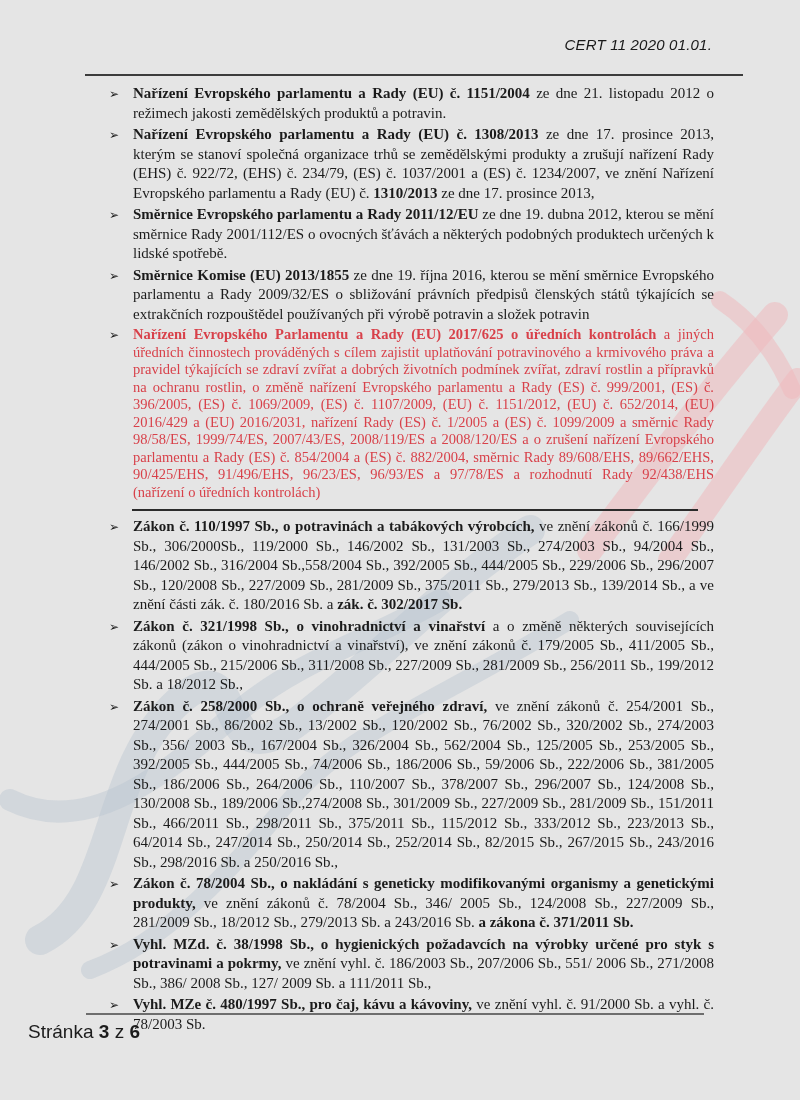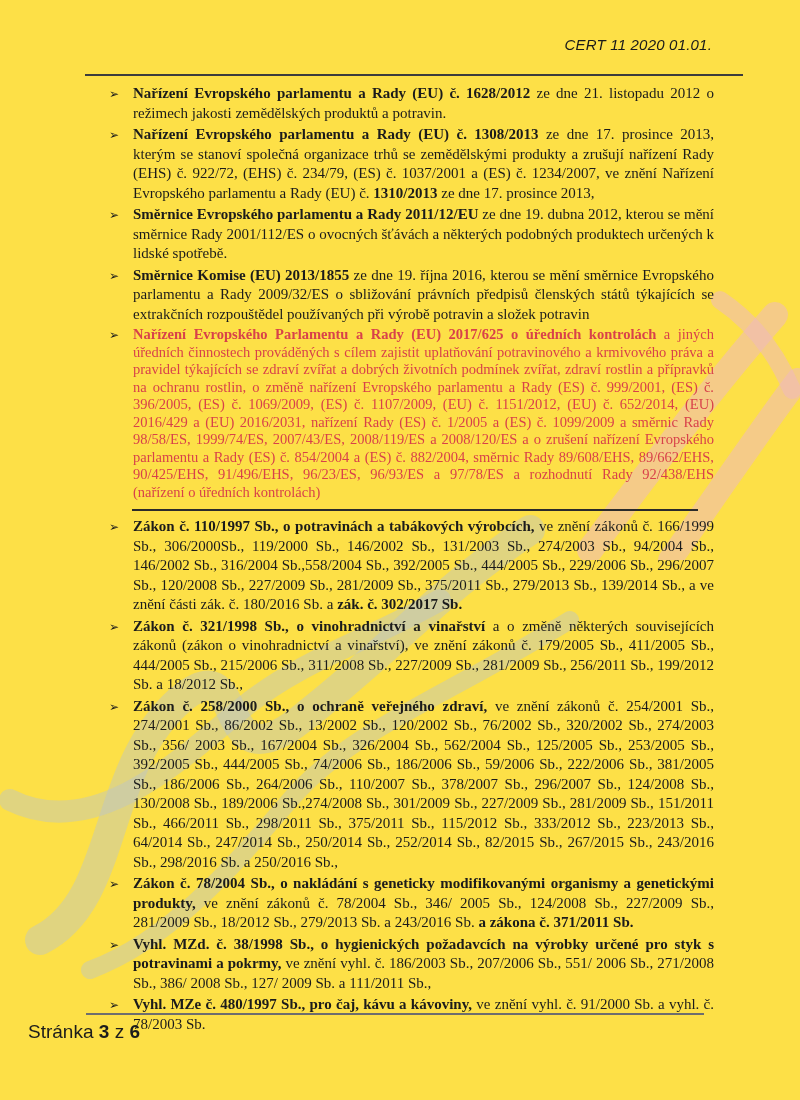--- a/index.html
+++ b/index.html
@@ -1,19 +1,19 @@
 <!DOCTYPE html>
 <html><head>
 <meta charset="utf-8">
 <style>
   html,body{margin:0;padding:0;background:#ffffff;}
   .page{
     position:relative;
     width:800px;height:1100px;
-    background:#fde047;
+    background:#e5e5e5;
     overflow:hidden;
     font-family:"Liberation Serif", serif;
     color:#1b1b1b;
   }
   
   .wm{position:absolute;z-index:0;pointer-events:none;}
   .layer{position:relative;z-index:1;}
 
   .doc-header{
     position:absolute;top:36px;right:88px;
@@ -61,21 +61,21 @@
     <path d="M160 40 C 190 60, 215 90, 232 130" stroke-width="18"></path>
   </svg>
 
   <div class="layer">
     <div class="doc-header">CERT 11 2020 01.01.</div>
 
     <div class="rule-top"></div>
 
     <div class="content">
       <div id="regulations-list">
-          <div class="item"><span class="bullet">➢</span><span class="bold">Nařízení Evropského parlamentu a Rady (EU) č. 1628/2012</span><span> ze dne 21. listopadu 2012 o režimech jakosti zemědělských produktů a potravin.</span></div>
+          <div class="item"><span class="bullet">➢</span><span class="bold">Nařízení Evropského parlamentu a Rady (EU) č. 1151/2004</span><span> ze dne 21. listopadu 2012 o režimech jakosti zemědělských produktů a potravin.</span></div>
           <div class="item"><span class="bullet">➢</span><span class="bold">Nařízení Evropského parlamentu a Rady (EU) č. 1308/2013</span><span> ze dne 17. prosince 2013, kterým se stanoví společná organizace trhů se zemědělskými produkty a zrušují nařízení Rady (EHS) č. 922/72, (EHS) č. 234/79, (ES) č. 1037/2001 a (ES) č. 1234/2007, ve znění Nařízení Evropského parlamentu a Rady (EU) č. </span><span class="bold">1310/2013</span><span> ze dne 17. prosince 2013,</span></div>
           <div class="item"><span class="bullet">➢</span><span class="bold">Směrnice Evropského parlamentu a Rady 2011/12/EU</span><span> ze dne 19. dubna 2012, kterou se mění směrnice Rady 2001/112/ES o ovocných šťávách a některých podobných produktech určených k lidské spotřebě.</span></div>
           <div class="item"><span class="bullet">➢</span><span class="bold">Směrnice Komise (EU) 2013/1855</span><span> ze dne 19. října 2016, kterou se mění směrnice Evropského parlamentu a Rady 2009/32/ES o sbližování právních předpisů členských států týkajících se extrakčních rozpouštědel používaných při výrobě potravin a složek potravin</span></div>
           <div class="item red" style="color: rgb(216, 65, 74);"><span class="bullet">➢</span><span class="bold">Nařízení Evropského Parlamentu a Rady (EU) 2017/625 o úředních kontrolách</span><span> a jiných úředních činnostech prováděných s cílem zajistit uplatňování potravinového a krmivového práva a pravidel týkajících se zdraví zvířat a dobrých životních podmínek zvířat, zdraví rostlin a přípravků na ochranu rostlin, o změně nařízení Evropského parlamentu a Rady (ES) č. 999/2001, (ES) č. 396/2005, (ES) č. 1069/2009, (ES) č. 1107/2009, (EU) č. 1151/2012, (EU) č. 652/2014, (EU) 2016/429 a (EU) 2016/2031, nařízení Rady (ES) č. 1/2005 a (ES) č. 1099/2009 a směrnic Rady 98/58/ES, 1999/74/ES, 2007/43/ES, 2008/119/ES a 2008/120/ES a o zrušení nařízení Evropského parlamentu a Rady (ES) č. 854/2004 a (ES) č. 882/2004, směrnic Rady 89/608/EHS, 89/662/EHS, 90/425/EHS, 91/496/EHS, 96/23/ES, 96/93/ES a 97/78/ES a rozhodnutí Rady 92/438/EHS (nařízení o úředních kontrolách)</span></div>
         </div>
       <div class="mid-rule"></div>
       <div id="laws-list">
           <div class="item"><span class="bullet">➢</span><span class="bold">Zákon č. 110/1997 Sb., o potravinách a tabákových výrobcích,</span><span> ve znění zákonů č. 166/1999 Sb., 306/2000Sb., 119/2000 Sb., 146/2002 Sb., 131/2003 Sb., 274/2003 Sb., 94/2004 Sb., 146/2002 Sb., 316/2004 Sb.,558/2004 Sb., 392/2005 Sb., 444/2005 Sb., 229/2006 Sb., 296/2007 Sb., 120/2008 Sb., 227/2009 Sb., 281/2009 Sb., 375/2011 Sb., 279/2013 Sb., 139/2014 Sb., a ve znění části zák. č. 180/2016 Sb. a </span><span class="bold">zák. č. 302/2017 Sb.</span></div>
           <div class="item"><span class="bullet">➢</span><span class="bold">Zákon č. 321/1998 Sb., o vinohradnictví a vinařství</span><span> a o změně některých souvisejících zákonů (zákon o vinohradnictví a vinařství), ve znění zákonů č. 179/2005 Sb., 411/2005 Sb., 444/2005 Sb., 215/2006 Sb., 311/2008 Sb., 227/2009 Sb., 281/2009 Sb., 256/2011 Sb., 199/2012 Sb. a 18/2012 Sb.,</span></div>
           <div class="item"><span class="bullet">➢</span><span class="bold">Zákon č. 258/2000 Sb., o ochraně veřejného zdraví,</span><span> ve znění zákonů č. 254/2001 Sb., 274/2001 Sb., 86/2002 Sb., 13/2002 Sb., 120/2002 Sb., 76/2002 Sb., 320/2002 Sb., 274/2003 Sb., 356/ 2003 Sb., 167/2004 Sb., 326/2004 Sb., 562/2004 Sb., 125/2005 Sb., 253/2005 Sb., 392/2005 Sb., 444/2005 Sb., 74/2006 Sb., 186/2006 Sb., 59/2006 Sb., 222/2006 Sb., 381/2005 Sb., 186/2006 Sb., 264/2006 Sb., 110/2007 Sb., 378/2007 Sb., 296/2007 Sb., 124/2008 Sb., 130/2008 Sb., 189/2006 Sb.,274/2008 Sb., 301/2009 Sb., 227/2009 Sb., 281/2009 Sb., 151/2011 Sb., 466/2011 Sb., 298/2011 Sb., 375/2011 Sb., 115/2012 Sb., 333/2012 Sb., 223/2013 Sb., 64/2014 Sb., 247/2014 Sb., 250/2014 Sb., 252/2014 Sb., 82/2015 Sb., 267/2015 Sb., 243/2016 Sb., 298/2016 Sb. a 250/2016 Sb.,</span></div>

